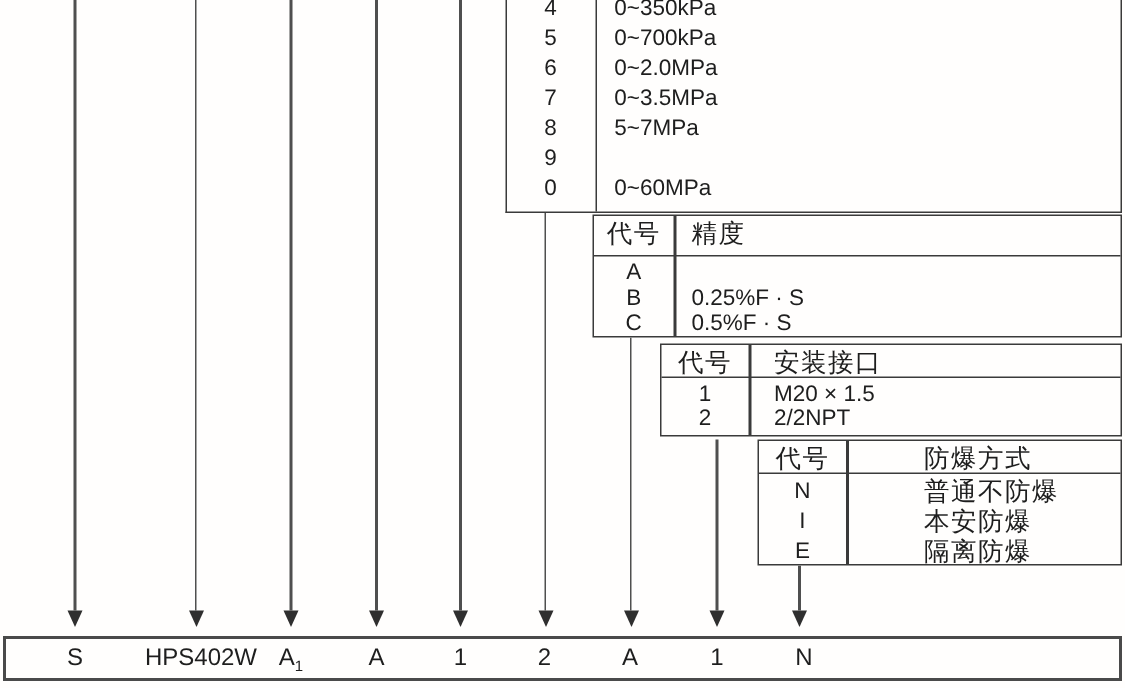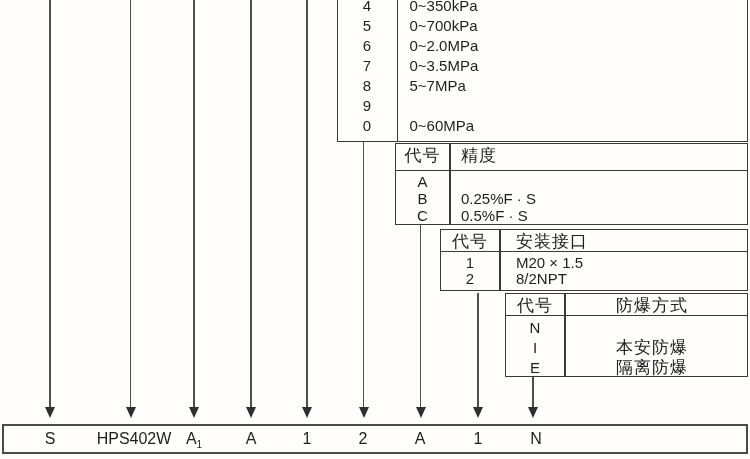--- a/index.html
+++ b/index.html
@@ -150,34 +150,35 @@
       <div class="code cn">代号</div>
       <div class="val cn">安装接口</div>
     </div>
     <div class="tbody">
       <div class="trow">
         <div class="code">1</div>
         <div class="val">M20 × 1.5</div>
       </div>
       <div class="trow">
         <div class="code">2</div>
-        <div class="val">8/2NPT</div>
+        <div class="val">2/2NPT</div>
       </div>
     </div>
   </div>
 
   <div class="tbl t-expl">
     <div class="divider" style="left:58px"></div>
     <div class="thead">
       <div class="code cn">代号</div>
       <div class="val cn">防爆方式</div>
     </div>
     <div class="tbody">
       <div class="trow">
         <div class="code">N</div>
+        <div class="val cn">普通不防爆</div>
       </div>
       <div class="trow">
         <div class="code">I</div>
         <div class="val cn">本安防爆</div>
       </div>
       <div class="trow">
         <div class="code">E</div>
         <div class="val cn">隔离防爆</div>
       </div>
     </div>

